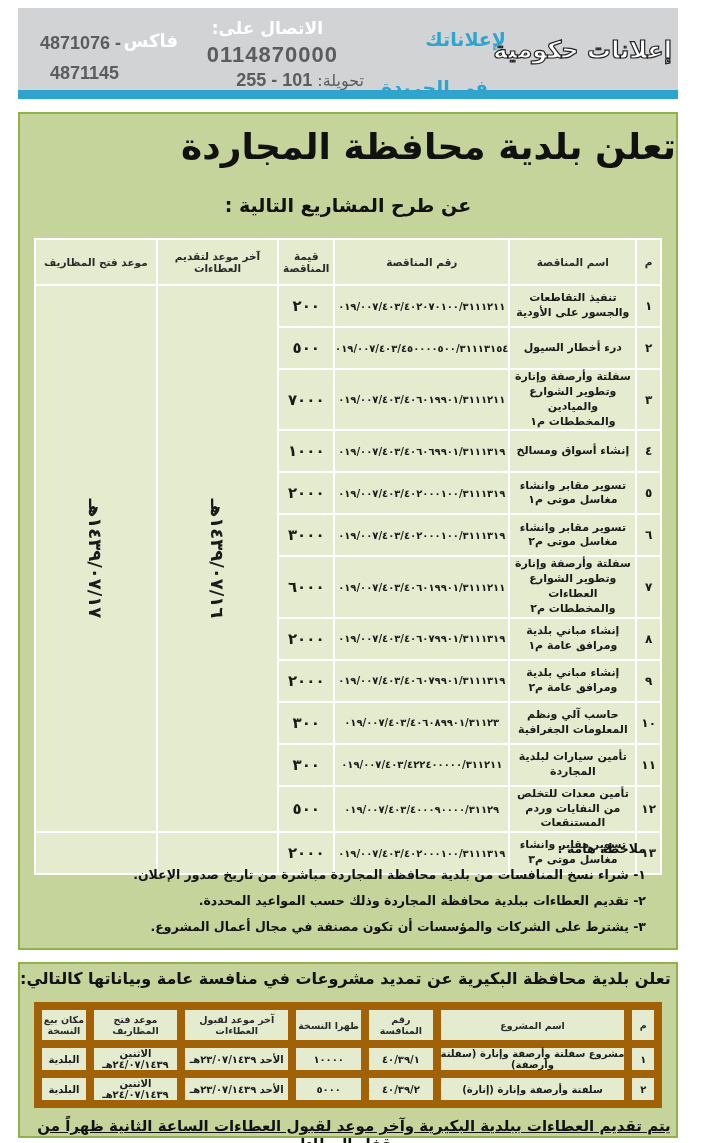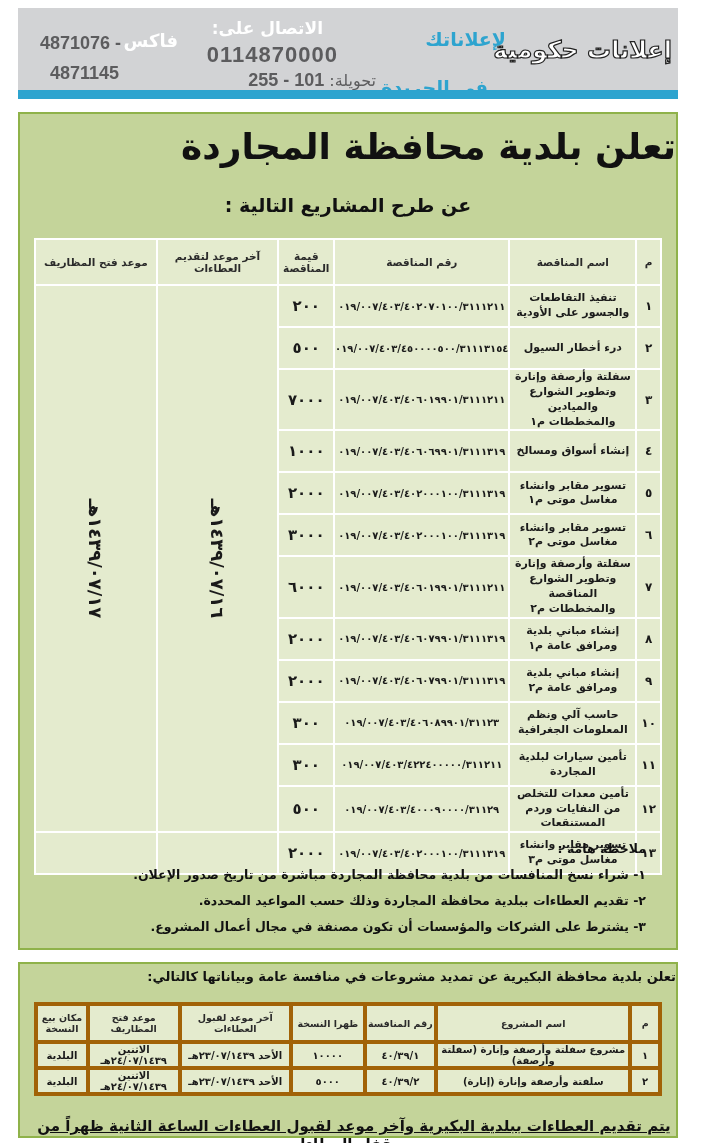--- a/index.html
+++ b/index.html
@@ -9,21 +9,21 @@
   
   .banner { position: absolute; left: 18px; top: 8px; width: 660px; height: 90px; background: #d2d3d5; }
   .banner-bar { position: absolute; left: 18px; top: 90px; width: 660px; height: 9px; background: #2ea4cf; }
   .brand { position: absolute; right: 6px; top: 28px; font-size: 24px; font-weight: bold; color: #ffffff;
            -webkit-text-stroke: 1.2px #222; letter-spacing: -0.5px; }
   .ads-line { position: absolute; color: #2ea4cf; font-size: 19px; font-weight: bold; }
   .ads-line.l1 { right: 172px; top: 20px; }
   .ads-line.l2 { right: 190px; top: 52px; margin-top: 16px; }
   .contact-label { position: absolute; right: 355px; top: 10px; color: #ffffff; font-size: 17px; font-weight: bold; }
   .contact-phone { position: absolute; right: 340px; top: 34px; color: #5c5c5e; font-size: 22px; font-weight: bold; font-family: "Liberation Sans", sans-serif; letter-spacing: 1px; }
-  .transfer { position: absolute; right: 302px; top: 62px; color: #5c5c5e; font-size: 18px; font-weight: bold; font-family: "Liberation Sans", sans-serif; }
+  .transfer { position: absolute; right: 314px; top: 62px; color: #5c5c5e; font-size: 18px; font-weight: bold; font-family: "Liberation Sans", sans-serif; }
   .transfer .tl { font-weight: normal; font-family: "DejaVu Sans", sans-serif; font-size: 16px; }
   .fax-label { position: absolute; right: 500px; top: 22px; color: #ffffff; font-size: 18px; font-weight: bold; }
   .fax-1 { position: absolute; left: 22px; top: 25px; color: #5c5c5e; font-size: 18px; font-weight: bold; font-family: "Liberation Sans", sans-serif; direction: ltr; }
   .fax-2 { position: absolute; left: 32px; top: 55px; color: #5c5c5e; font-size: 18px; font-weight: bold; font-family: "Liberation Sans", sans-serif; direction: ltr; }
 
   
   .panel { position: absolute; left: 18px; top: 112px; width: 660px; height: 838px; background: #c4d49a; border: 2px solid #8fb24a; }
   .main-title { position: absolute; left: 0; right: 0; top: 12px; text-align: right; font-size: 36px; font-weight: bold; color: #111; }
   .subtitle { position: absolute; left: 0; right: 0; top: 80px; text-align: center; font-size: 19px; font-weight: bold; color: #111; }
 
@@ -36,23 +36,23 @@
   .tenders td.num { font-size: 10px; font-weight: bold; direction: ltr; letter-spacing: 0; }
   .tenders td.val { font-size: 15px; font-weight: bold; }
   .tenders td.idx { font-size: 12px; }
   .tenders td.vdate { padding: 0; }
   .vdate span { display: inline-block; transform: rotate(90deg); white-space: nowrap; font-size: 18px; font-weight: bold; direction: ltr; }
 
   .notes { position: absolute; right: 30px; top: 722px; font-size: 12.5px; font-weight: bold; line-height: 26px; color: #111; }
 
   
   .panel2 { position: absolute; left: 18px; top: 962px; width: 660px; height: 176px; background: #c4d49a; border: 2px solid #8fb24a; }
-  .title2 { position: absolute; left: 0; right: 0; top: 5px; text-align: right; font-size: 13px; font-weight: bold; color: #111; }
+  .title2 { position: absolute; left: 0; right: 0; top: 5px; text-align: left; font-size: 16px; font-weight: bold; color: #111; }
   .ext { position: absolute; left: 14px; top: 38px; width: 628px; background: #e4ebce; font-size: 10px; font-weight: bold; }
-  .ext td, .ext th { border: 4px solid #a16207; text-align: center; vertical-align: middle; }
+  .ext td, .ext th { border: 8px solid #a16207; text-align: center; vertical-align: middle; }
   .ext th { height: 38px; font-size: 9.5px; color: #2a2a2a; }
   .ext td { height: 24px; }
   .footer2 { position: absolute; left: 12px; right: 0; top: 153px; text-align: center; font-size: 15px; font-weight: bold; color: #111; text-decoration: underline; }
 </style>
 </head>
 <body>
 
 <div class="banner">
   <div class="brand">إعلانات حكومية</div>
   <div class="ads-line l1">لإعلاناتك</div>
@@ -126,21 +126,21 @@
         <td class="val">٢٠٠٠</td>
       </tr>
       <tr>
         <td class="idx">٦</td>
         <td class="name">تسوير مقابر وانشاء مغاسل موتى م٢</td>
         <td class="num">٠١٩/٠٠٧/٤٠٣/٤٠٢٠٠٠١٠٠/٣١١١٣١٩</td>
         <td class="val">٣٠٠٠</td>
       </tr>
       <tr>
         <td class="idx">٧</td>
-        <td class="name">سفلتة وأرصفة وإنارة وتطوير الشوارع المناقصة والمخططات م٢</td>
+        <td class="name">سفلتة وأرصفة وإنارة وتطوير الشوارع العطاءات والمخططات م٢</td>
         <td class="num">٠١٩/٠٠٧/٤٠٣/٤٠٦٠١٩٩٠١/٣١١١٢١١</td>
         <td class="val">٦٠٠٠</td>
       </tr>
       <tr>
         <td class="idx">٨</td>
         <td class="name">إنشاء مباني بلدية ومرافق عامة م١</td>
         <td class="num">٠١٩/٠٠٧/٤٠٣/٤٠٦٠٧٩٩٠١/٣١١١٣١٩</td>
         <td class="val">٢٠٠٠</td>
       </tr>
       <tr>

